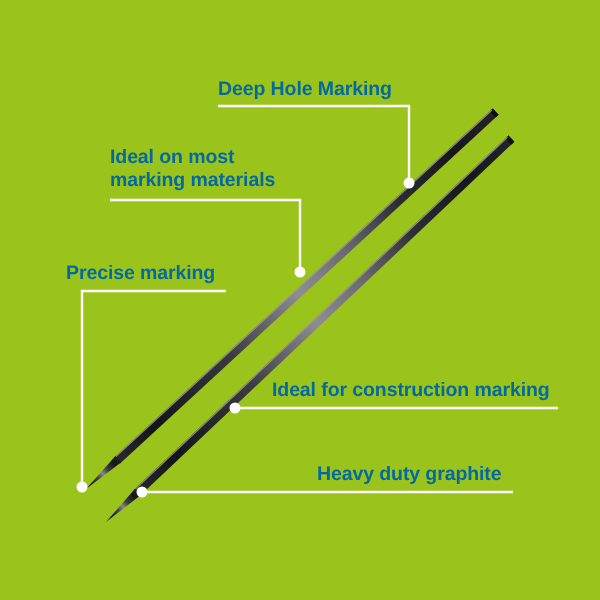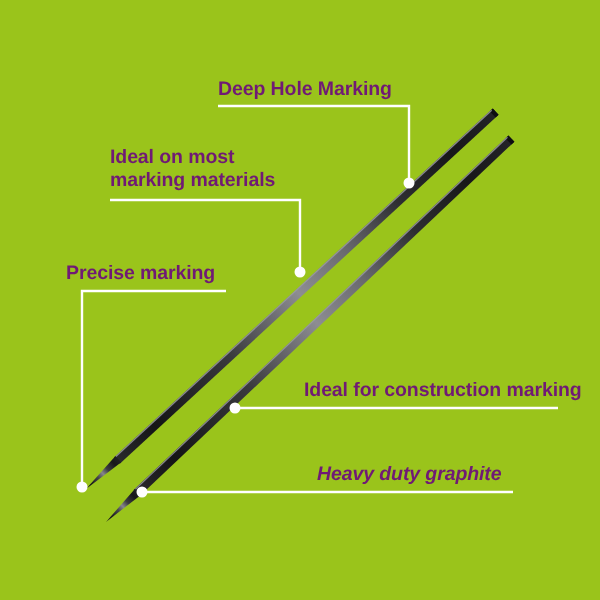--- a/index.html
+++ b/index.html
@@ -19,32 +19,32 @@
     position: absolute;
     inset: 0;
     background: #9ac41b;
   }
   #art {
     position: absolute;
     inset: 0;
   }
   .callout-text {
     position: absolute;
-    color: #701a75;
+    color: #0369a1;
     font-weight: bold;
     line-height: 1.16;
     white-space: pre;
     letter-spacing: -0.1px;
     text-rendering: geometricPrecision;
   }
   .ct-deep      { left: 218px; top: 78px;  font-size: 19.5px; }
   .ct-marks     { left: 110px; top: 146px; font-size: 19.5px; }
   .ct-precise   { left: 66px;  top: 262px; font-size: 19.5px; }
-  .ct-ideal     { left: 304px; top: 379px; font-size: 19.5px; }
-  .ct-heavy     { left: 317px; top: 463px; font-size: 19.5px; font-style: italic; }
+  .ct-ideal     { left: 272px; top: 379px; font-size: 19.5px; }
+  .ct-heavy     { left: 317px; top: 463px; font-size: 19.5px; }
 </style>
 </head>
 <body>
 
 <div id="poster">
 
   <div id="bg"></div>
 
   <svg id="art" viewBox="0 0 600 600" width="600" height="600">
     <defs>

